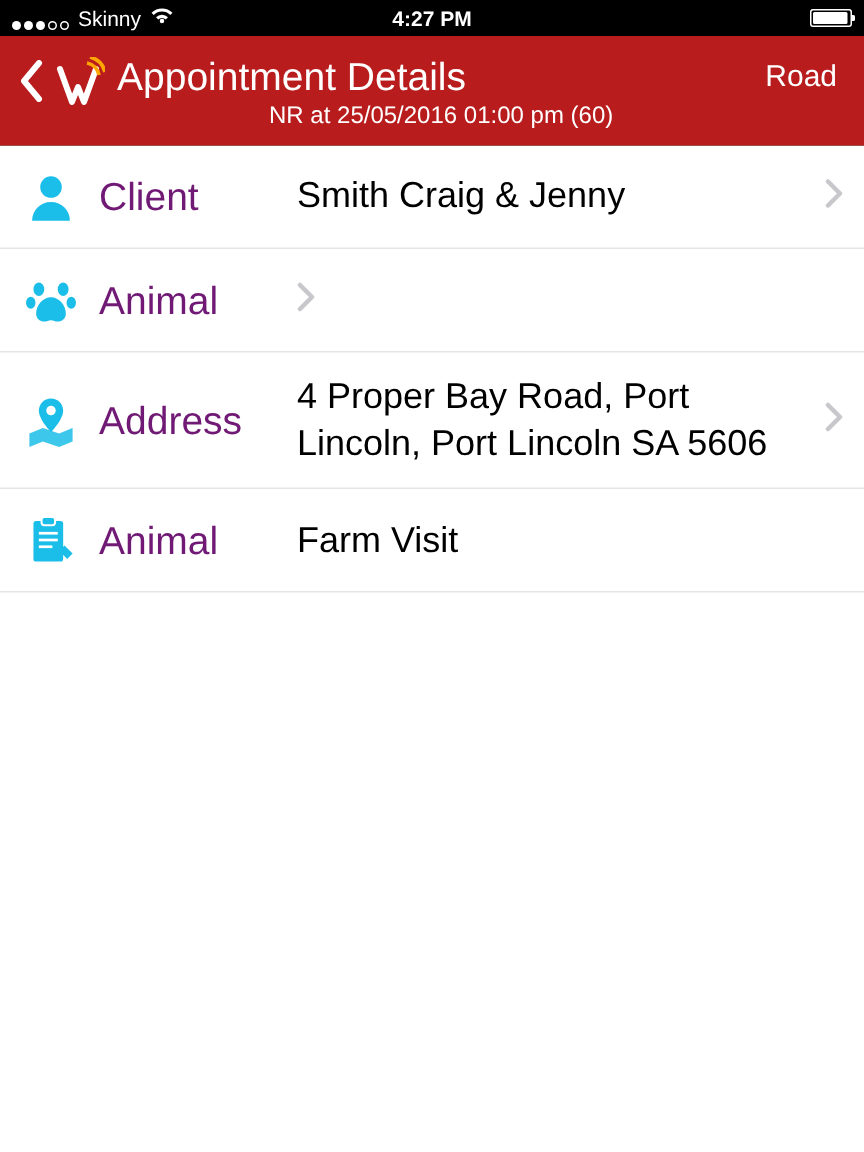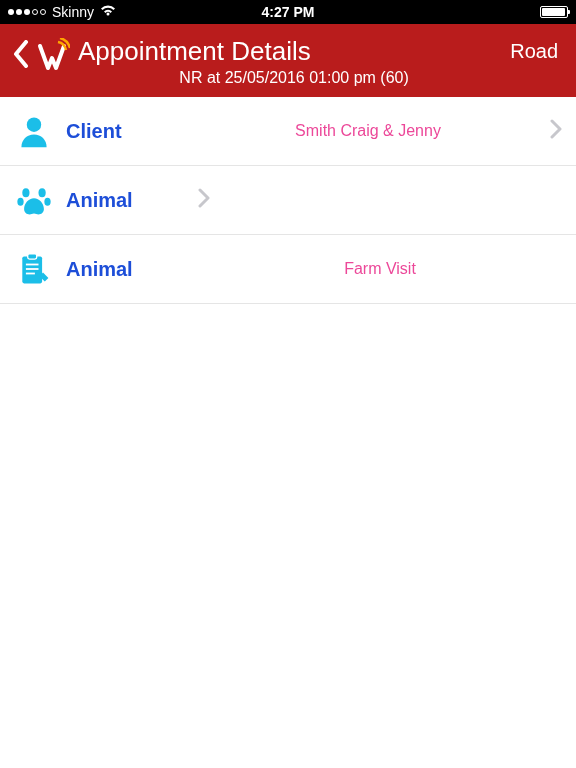--- a/index.html
+++ b/index.html
@@ -19,21 +19,21 @@
       background: #000;
       color: #fff;
       display: flex;
       align-items: center;
       justify-content: space-between;
       padding: 0 8px;
       font-size: 14px;
     }
     .status-left {
       display: flex;
-      align-items: center;
+      align-items: flex-end;
       gap: 6px;
     }
     .status-center {
       position: absolute;
       left: 50%;
       transform: translateX(-50%);
       font-weight: 700;
     }
     .status-right {
       display: flex;
@@ -137,32 +137,31 @@
     }
     .row-icon {
       width: 40px;
       height: 40px;
       flex-shrink: 0;
       display: flex;
       align-items: center;
       justify-content: center;
     }
     .row-label {
-      font-size: 20px;
-      font-weight: 700;
-      color: #1d4ed8;
+      font-size: 26px;
+      font-weight: 400;
+      color: #701a75;
       width: 120px;
       flex-shrink: 0;
     }
     .row-value {
-      font-size: 16px;
-      color: #ec4899;
+      font-size: 24px;
+      color: #000000;
       flex: 1;
       line-height: 1.3;
-      text-align: center;
     }
     .row-chevron {
       color: #c7c7cc;
       flex-shrink: 0;
     }
     .row-chevron svg {
       width: 12px;
       height: 20px;
     }
     .wifi-icon {
@@ -248,20 +247,36 @@
       </svg>
     </div>
     <div class="row-label">Animal</div>
     <div class="row-chevron">
       <svg viewBox="0 0 12 20" fill="none" stroke="#c7c7cc" stroke-width="3" stroke-linecap="round" stroke-linejoin="round">
           <polyline points="2,2 10,10 2,18"></polyline>
         </svg>
     </div>
   </div>
 
+  <div class="row">
+    <div class="row-icon">
+      <svg viewBox="0 0 40 40" width="36" height="36" fill="#1BBEE8">
+        <path d="M4 30 L14 26 L26 30 L36 26 L36 36 L26 40 L14 36 L4 40 Z" opacity="0.85"></path>
+        <path d="M20 4c-5 0-9 4-9 9 0 7 9 16 9 16s9-9 9-16c0-5-4-9-9-9z"></path>
+        <circle cx="20" cy="13" r="3.5" fill="#fff"></circle>
+      </svg>
+    </div>
+    <div class="row-label">Address</div>
+    <div class="row-value">4 Proper Bay Road, Port Lincoln, Port Lincoln SA 5606</div>
+    <div class="row-chevron">
+      <svg viewBox="0 0 12 20" fill="none" stroke="#c7c7cc" stroke-width="3" stroke-linecap="round" stroke-linejoin="round">
+          <polyline points="2,2 10,10 2,18"></polyline>
+        </svg>
+    </div>
+  </div>
 
   <div class="row">
     <div class="row-icon">
       <svg viewBox="0 0 40 40" width="36" height="36" fill="#1BBEE8">
         <rect x="7" y="6" width="22" height="30" rx="2"></rect>
         <rect x="13" y="3" width="10" height="6" rx="2" fill="#1BBEE8" stroke="#fff" stroke-width="1.5"></rect>
         <rect x="11" y="14" width="14" height="2" fill="#fff"></rect>
         <rect x="11" y="19" width="14" height="2" fill="#fff"></rect>
         <rect x="11" y="24" width="10" height="2" fill="#fff"></rect>
         <path d="M30 24 L36 30 L32 34 L26 28 Z"></path>

